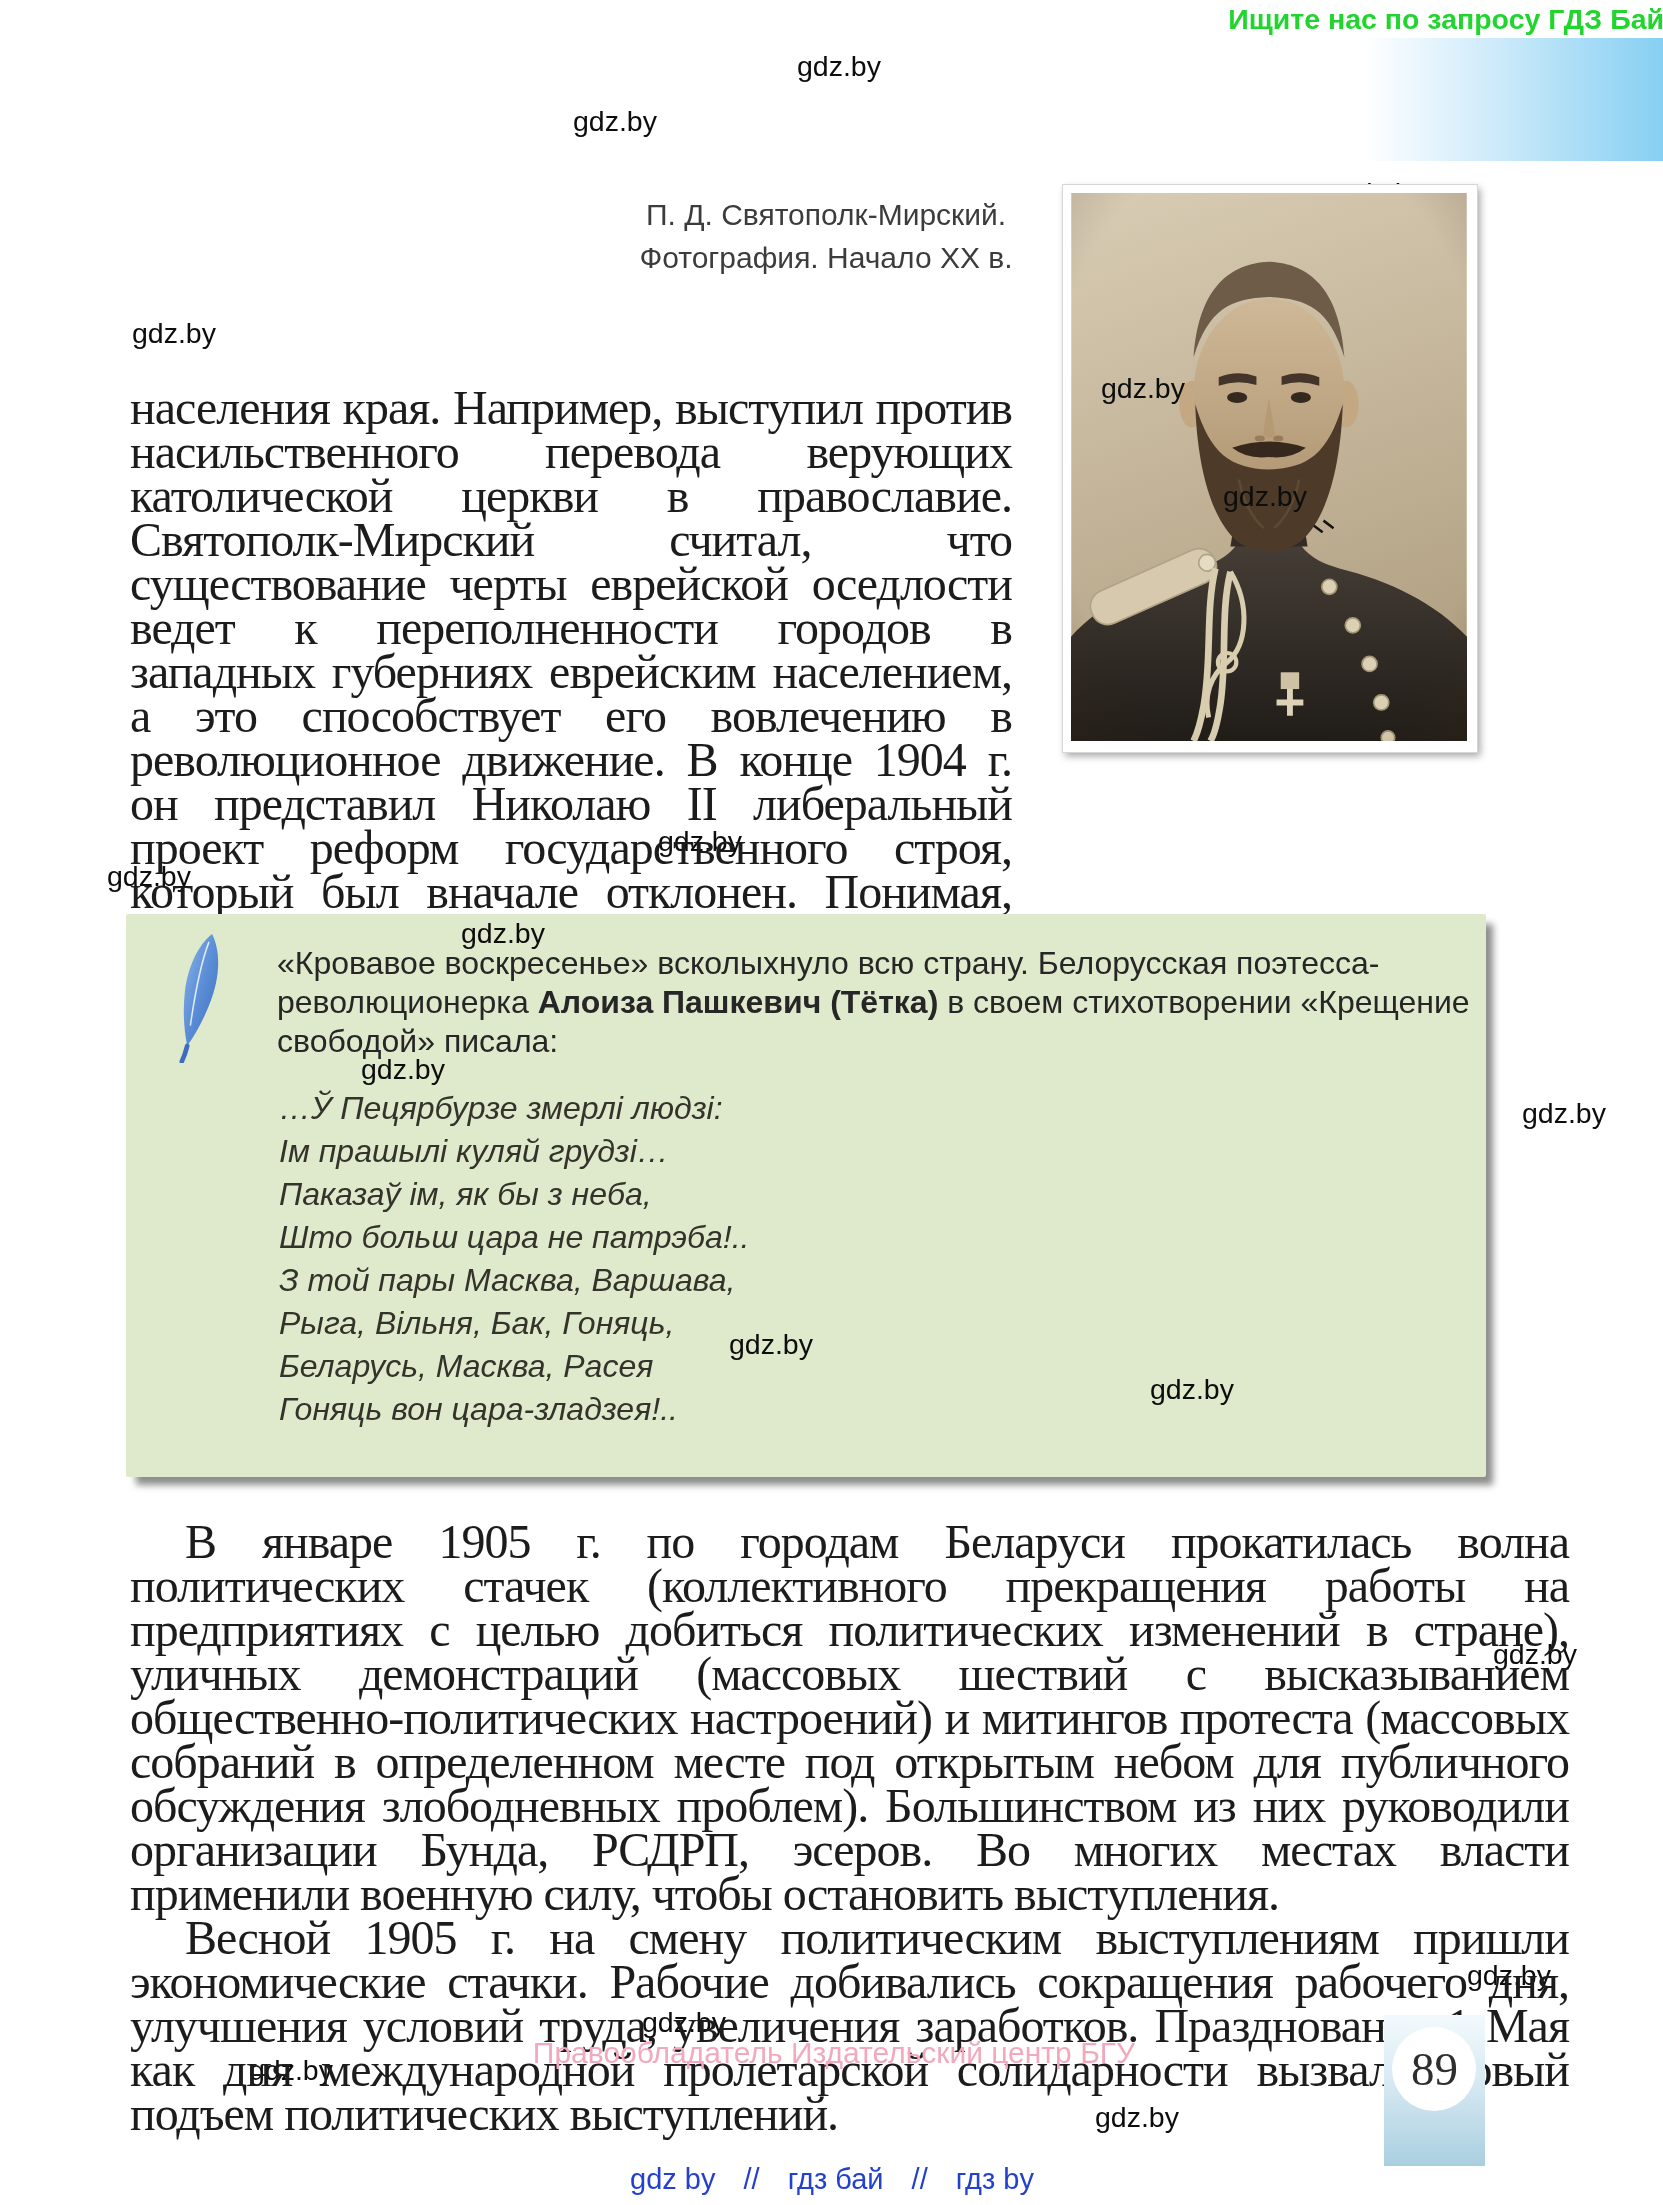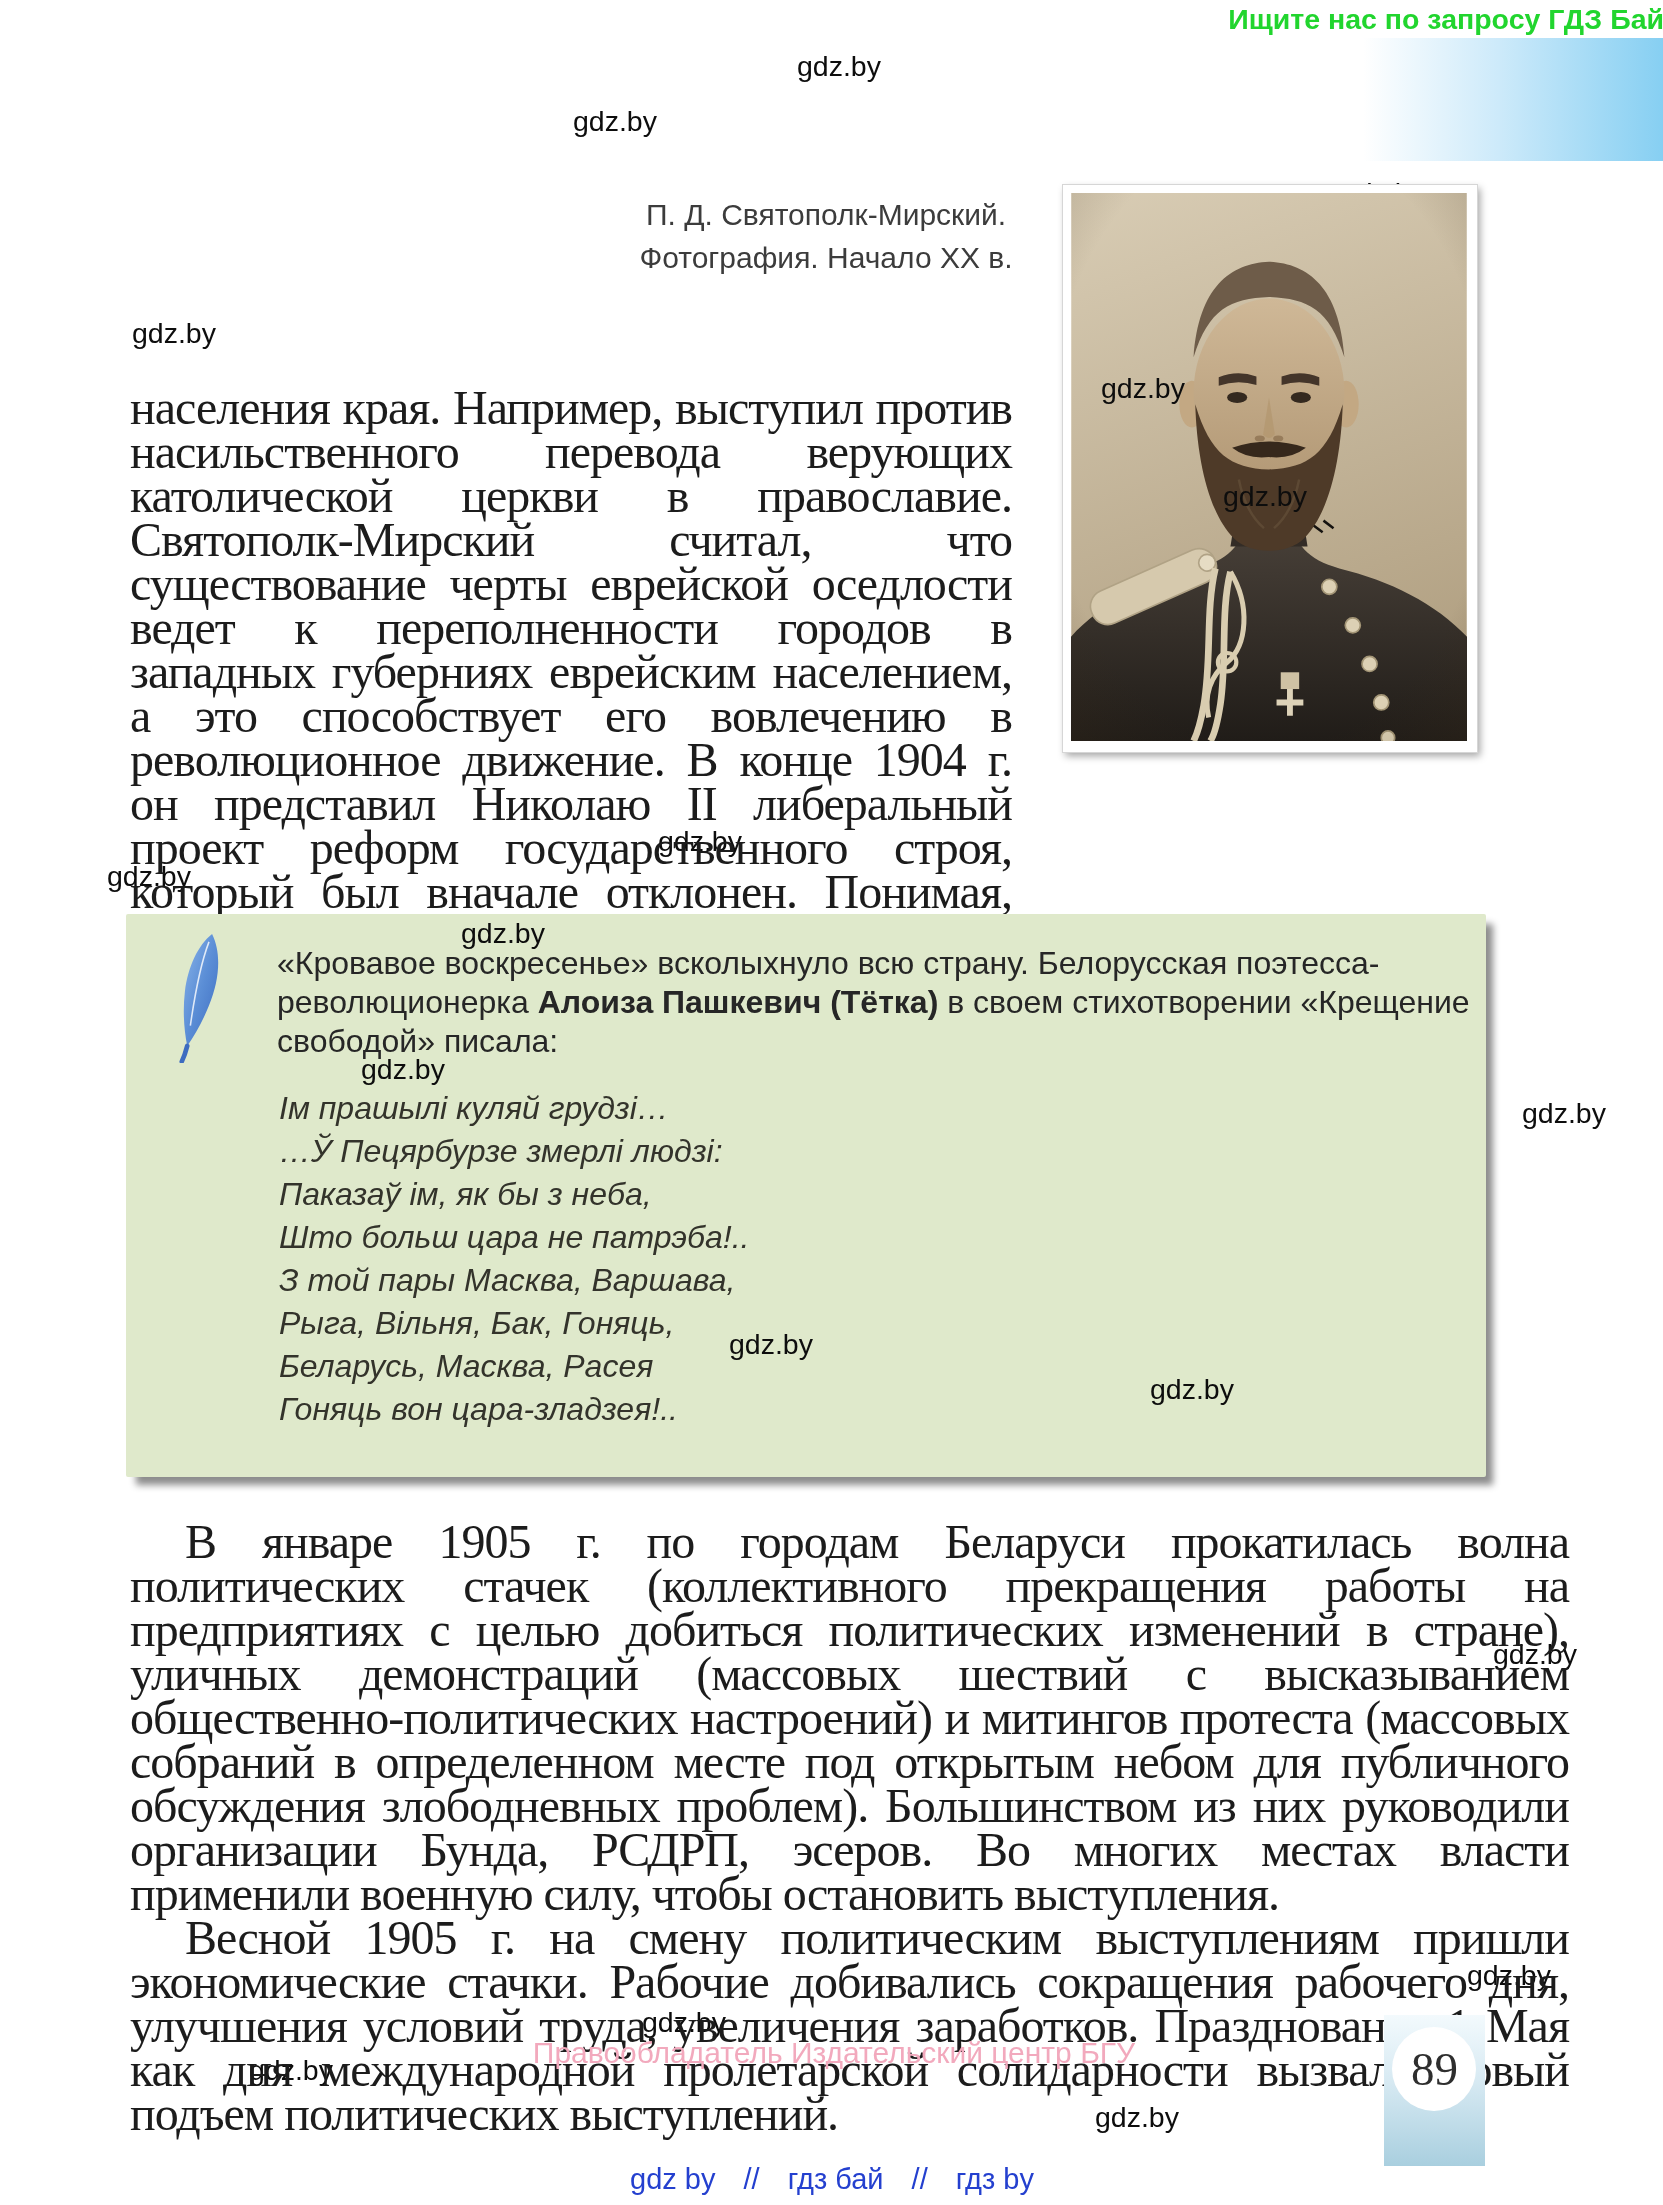--- a/index.html
+++ b/index.html
@@ -164,22 +164,22 @@
         </defs>
         <path d="M62,4 C74,28 72,62 58,96 C50,116 40,134 30,148 C26,128 24,104 27,78 C31,46 44,18 62,4 Z" fill="url(#qg)"></path>
         <path d="M30,148 C28,156 26,162 23,168" stroke="#3d6cc0" stroke-width="6" fill="none" stroke-linecap="round"></path>
         <path d="M58,14 C48,40 40,80 34,122" stroke="#ffffff" stroke-width="2" fill="none" opacity="0.8"></path>
       </svg>
     </span>
     <div class="q-intro">
       <span>«Кровавое воскресенье» всколыхнуло всю страну. Белорусская поэтесса-революционерка </span><b>Алоиза Пашкевич (Тётка)</b><span> в своем стихотворении «Крещение свободой» писала:</span>
     </div>
     <div class="q-poem">
+      <div>…Ў Пецярбурзе змерлі людзі:</div>
       <div>Ім прашылі куляй грудзі…</div>
-      <div>…Ў Пецярбурзе змерлі людзі:</div>
       <div>Паказаў ім, як бы з неба,</div>
       <div>Што больш цара не патрэба!..</div>
       <div>З той пары Масква, Варшава,</div>
       <div>Рыга, Вільня, Бак, Гоняць,</div>
       <div>Беларусь, Масква, Расея</div>
       <div>Гоняць вон цара-зладзея!..</div>
     </div>
   </div>
 
   <div class="serif wide">

